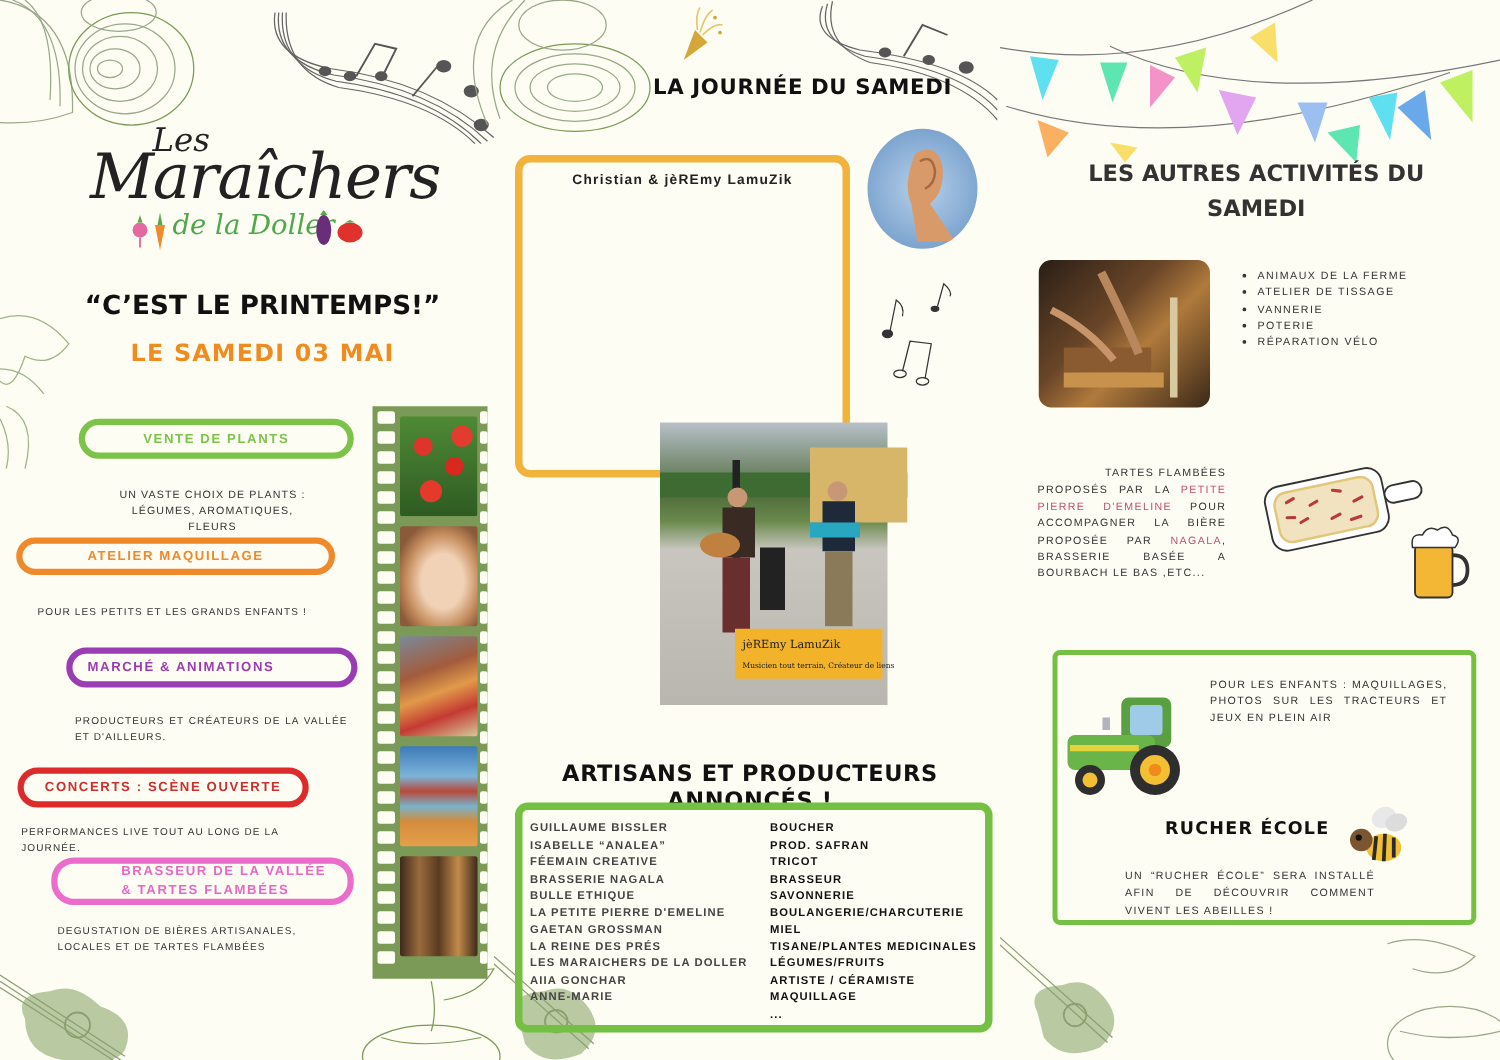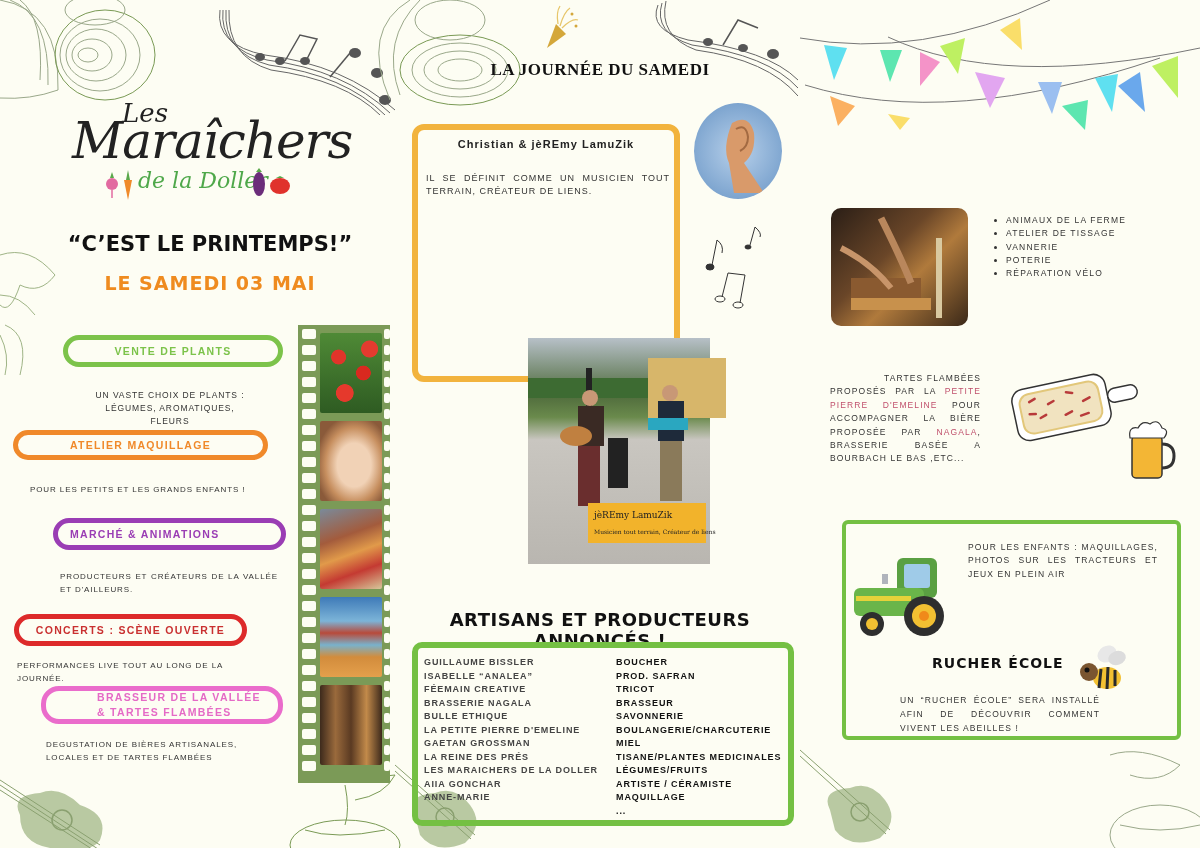--- a/index.html
+++ b/index.html
@@ -340,26 +340,25 @@
       <div class="hole" style="width:6px;"></div>
       <div class="hole" style="width:6px;"></div>
   </div>
   <div class="frame" style="top:8px;background:radial-gradient(circle at 30% 30%,#e0342a 10%,transparent 11%),radial-gradient(circle at 70% 50%,#d9291f 12%,transparent 13%),radial-gradient(circle at 40% 75%,#e5392c 12%,transparent 13%),radial-gradient(circle at 80% 20%,#e33b2f 10%,transparent 11%),linear-gradient(#4f8a36,#2e5b22);"></div>
   <div class="frame" style="top:96px;background:radial-gradient(ellipse at 55% 55%,#f1d2b6 35%,#c68e5e 60%,#8a5a3a 80%);"></div>
   <div class="frame" style="top:184px;background:linear-gradient(160deg,#7a8a9a 0%,#a35b3c 35%,#e19a4a 55%,#c43a32 75%,#d6c79a 100%);"></div>
   <div class="frame" style="top:272px;background:linear-gradient(#3e7ab8 0%,#7cb4d8 30%,#b84a3a 45%,#79b2cc 60%,#d28c3c 75%,#e5a04c 100%);"></div>
   <div class="frame" style="top:360px;background:linear-gradient(90deg,#3d2a1c,#9a6a3c,#5a3a22,#c28a4a,#3d2a1c);"></div>
 </div>
 
-<div class="abs sec-title hand" style="left:460px;top:60px;width:280px;font-family:Liberation Serif, serif;">LA JOURNÉE DU SAMEDI</div>
+<div class="abs sec-title hand" style="left:502px;top:60px;width:280px;">LA JOURNÉE DU SAMEDI</div>
 
 <div class="abs box-orange"></div>
 <div class="abs musician-name">Christian &amp; jèREmy LamuZik</div>
 <div class="abs musician-text">
-  <p>IL SE DÉFINIT COMME UN MUSICIEN TOUT TERRAIN, CRÉATEUR DE LIENS.</p>
 </div>
 
 <div class="abs ear" style="background:radial-gradient(circle at 50% 50%,#b7d0ea 0%,#7fa6d0 70%,#6a92c2 100%);">
   <svg width="88" height="96" viewBox="0 0 88 96">
     <path d="M38 20 Q55 10 60 30 Q62 50 50 60 L70 90 L40 90 L35 60 Q28 45 38 20Z" fill="#d99a6a"></path>
     <path d="M42 26 Q52 20 54 34 Q54 44 46 48" fill="none" stroke="#a36a42" stroke-width="2"></path>
   </svg>
 </div>
 <div class="abs deco" style="left:700px;top:225px;">
   <svg width="70" height="85" viewBox="0 0 70 85">
@@ -424,20 +423,22 @@
     <div class="row">MIEL</div>
     <div class="row">TISANE/PLANTES MEDICINALES</div>
     <div class="row">LÉGUMES/FRUITS</div>
     <div class="row">ARTISTE / CÉRAMISTE</div>
     <div class="row">MAQUILLAGE</div>
     <div class="row">...</div>
   </div>
 </div>
 
 <div class="abs other-title hand">
+  <div>LES AUTRES ACTIVITÉS DU</div>
+  <div>SAMEDI</div>
 </div>
 
 <div class="abs weave" style="background:linear-gradient(135deg,#2a1e16 0%,#6a4628 40%,#b07a3c 60%,#3a2818 100%);">
   <svg width="137" height="118" viewBox="0 0 137 118">
     <rect x="20" y="70" width="70" height="20" fill="#8a5a30"></rect>
     <rect x="20" y="90" width="80" height="12" fill="#c8914c"></rect>
     <path d="M10 40 Q40 55 60 80" stroke="#c8956a" stroke-width="6" fill="none"></path>
     <path d="M50 10 Q70 50 80 75" stroke="#b9875c" stroke-width="7" fill="none"></path>
     <rect x="105" y="30" width="6" height="80" fill="#d9c9a0"></rect>
   </svg>

